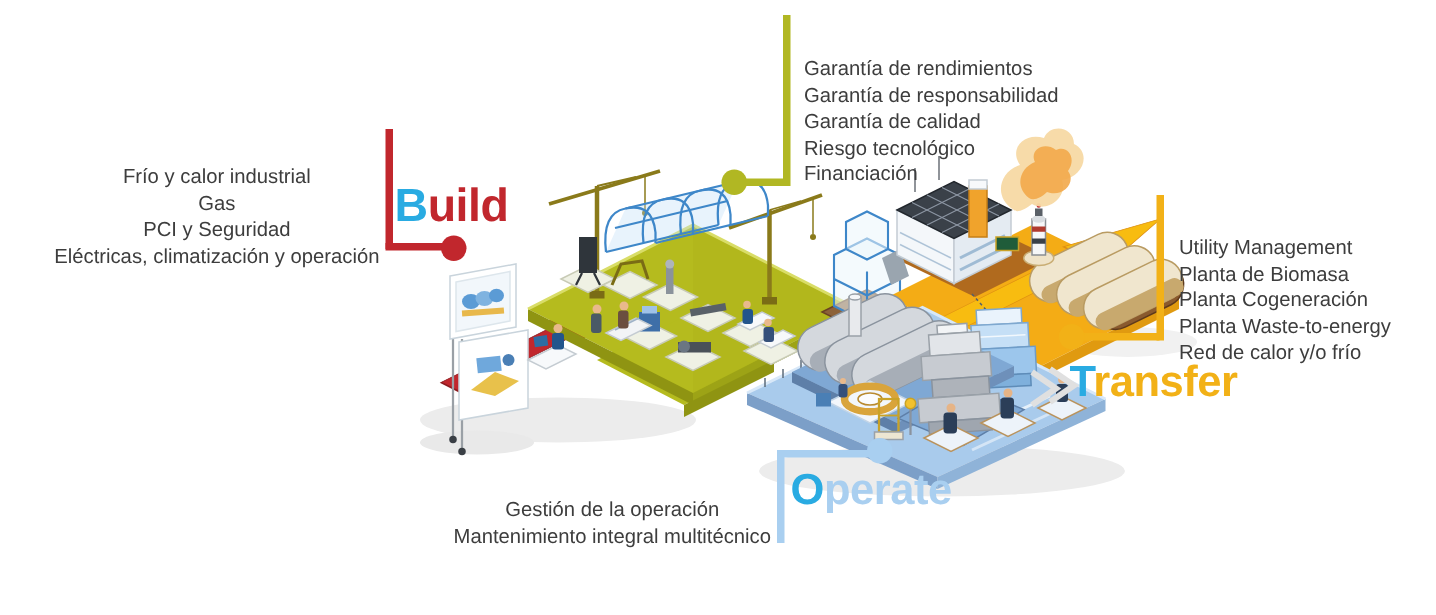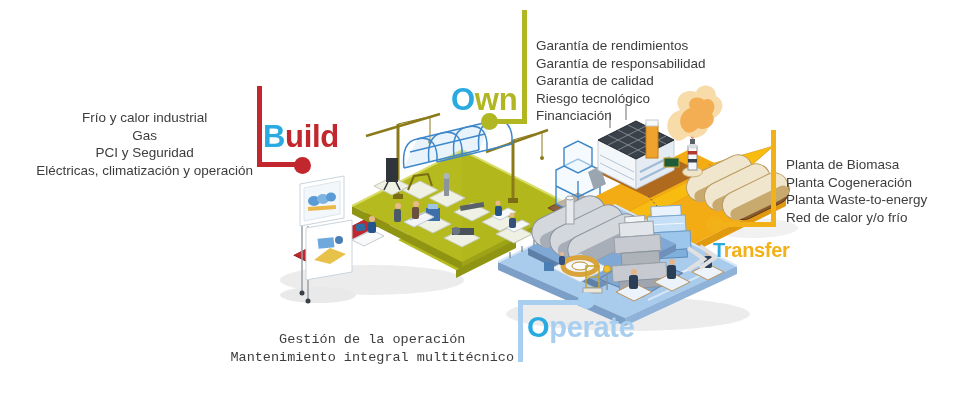--- a/index.html
+++ b/index.html
@@ -8,26 +8,26 @@
     font-family:"Liberation Sans",sans-serif;color:#3d3d3d;
   }
   .scene{position:absolute;left:0;top:0;width:957px;height:410px;}
   .list{position:absolute;font-size:13.5px;line-height:17.6px;white-space:nowrap;z-index:3;margin-top:25px;}
   .list.right{text-align:center;}
   .label{position:absolute;font-weight:bold;letter-spacing:-0.3px;z-index:3;}
   .label .init{color:#29ABE2;}
   .build-list{top:84px;right:704px;}
   .own-list{left:536px;top:12px;}
   .transfer-list{left:786px;top:131px;}
-  .operate-list{top:306px;right:443px;font-family:Liberation Mono, monospace;}
+  .operate-list{top:306px;right:443px;}
   .build-label{left:263px;top:119px;font-size:31px;}
   .build-label .rest{color:#C1272D;}
   .own-label{left:451px;top:82px;font-size:31px;}
   .own-label .rest{color:#B1B723;}
-  .transfer-label{left:713px;top:239px;font-size:20px;}
+  .transfer-label{left:713px;top:239px;font-size:29px;}
   .transfer-label .rest{color:#F2B117;}
   .operate-label{left:527px;top:311px;font-size:29px;}
   .operate-label .rest{color:#A9CFF0;margin-top:21px;}
   .bar{position:absolute;z-index:2;}
   .vbar{width:4.5px;}
   .hbar{height:4.5px;}
   .dot{position:absolute;width:17px;height:17px;border-radius:50%;z-index:2;}
   .build-c{background:#C1272D;}
   .own-c{background:#B1B723;}
   .transfer-c{background:#F2B117;}
@@ -347,23 +347,23 @@
   <div class="list own-list">
     <div>Garantía de rendimientos</div>
     <div>Garantía de responsabilidad</div>
     <div>Garantía de calidad</div>
     <div>Riesgo tecnológico</div>
     <div>Financiación</div>
   </div>
   <div class="bar vbar own-c own-vbar"></div>
   <div class="bar hbar own-c own-hbar"></div>
   <div class="dot own-c own-dot"></div>
-  <div class="label own-label"><span class="init">O</span><span class="rest">wn</span></div>
 
   <div class="list transfer-list">
+    <div>Utility Management</div>
     <div>Planta de Biomasa</div>
     <div>Planta Cogeneración</div>
     <div>Planta Waste-to-energy</div>
     <div>Red de calor y/o frío</div>
   </div>
   <div class="bar vbar transfer-c transfer-vbar"></div>
   <div class="bar hbar transfer-c transfer-hbar"></div>
   <div class="dot transfer-c transfer-dot"></div>
   <div class="label transfer-label"><span class="init">T</span><span class="rest">ransfer</span></div>
 

